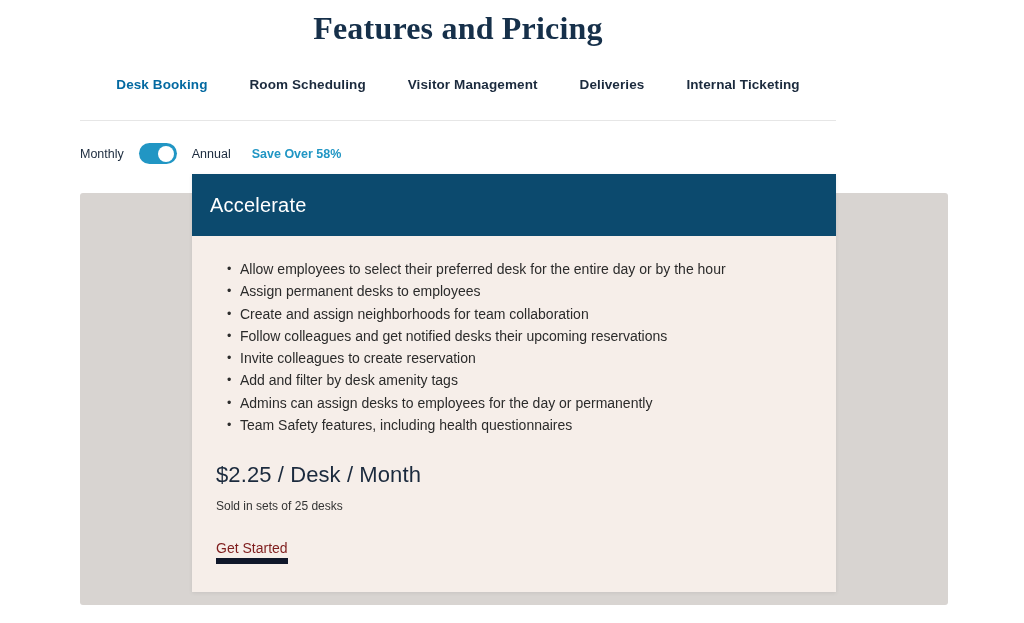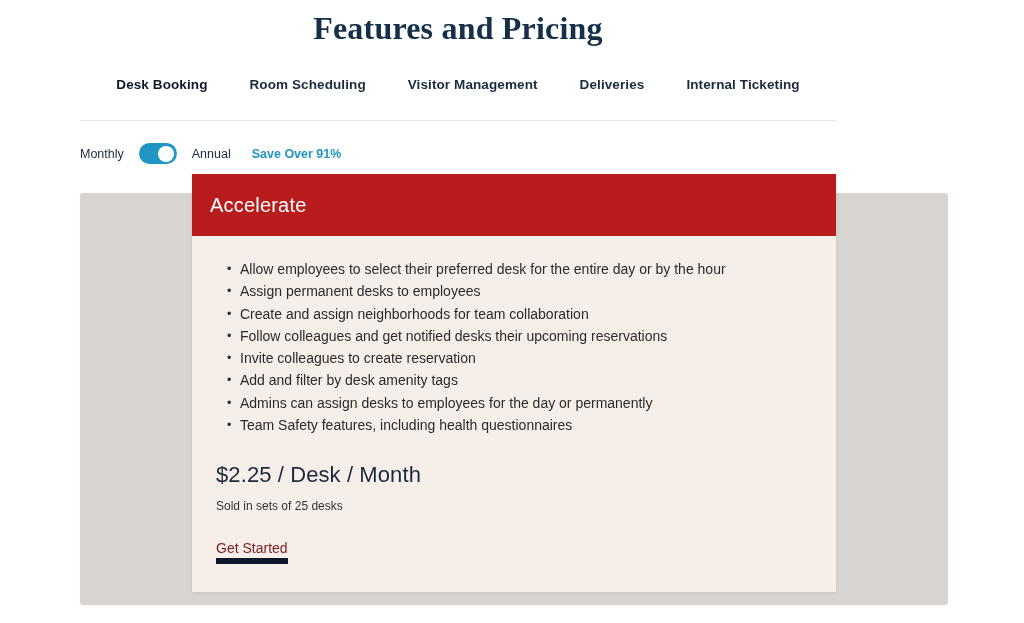--- a/index.html
+++ b/index.html
@@ -41,21 +41,21 @@
   }
   .tab {
     font-size: 13.5px;
     font-weight: bold;
     color: #1b2a3d;
     cursor: pointer;
     letter-spacing: 0.1px;
     white-space: nowrap;
   }
   .tab.active {
-    color: #0f172a;
+    color: #0369a1;
     text-align: center;
   }
 
   .divider {
     position: absolute;
     left: 80px;
     right: 80px;
     top: 120px;
     height: 1px;
     background: #e6e6e6;
@@ -114,21 +114,21 @@
   
   .card {
     position: absolute;
     left: 192px;
     top: 174px;
     width: 644px;
     background: #f6eee9;
     box-shadow: 0 1px 4px rgba(0,0,0,0.08);
   }
   .card-header {
-    background: #b91c1c;
+    background: #0c4a6e;
     height: 62px;
     display: flex;
     align-items: center;
     padding-left: 18px;
   }
   .card-header h2 {
     margin: 0;
     color: #ffffff;
     font-size: 20px;
     font-weight: normal;
@@ -193,21 +193,21 @@
   </div>
 
   <div class="divider"></div>
 
   <div class="billing-row">
     <span class="billing-label">Monthly</span>
     <div class="toggle">
       <div class="knob"></div>
     </div>
     <span class="billing-label">Annual</span>
-    <span class="save-link">Save Over 91%</span>
+    <span class="save-link">Save Over 58%</span>
   </div>
 
   <div class="backdrop"></div>
 
   <div class="card">
     <div class="card-header">
       <h2>Accelerate</h2>
     </div>
     <div class="card-body">
       <ul class="features">

